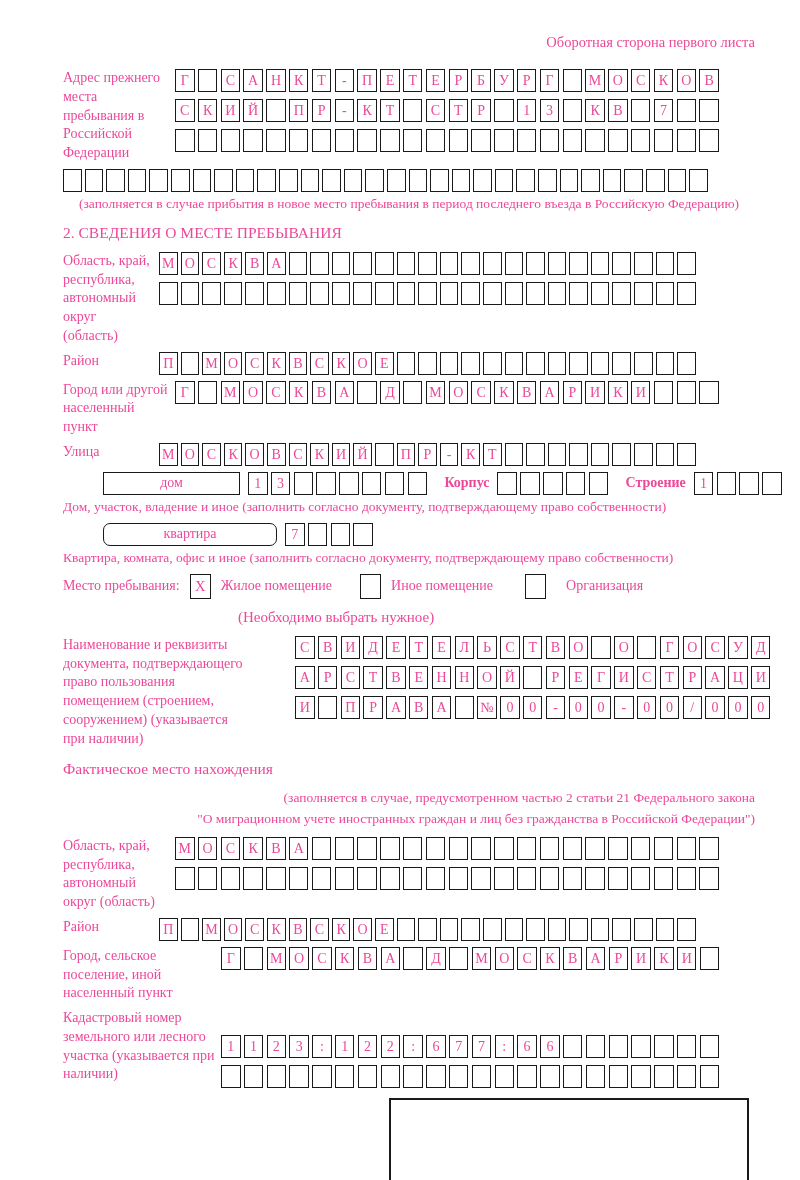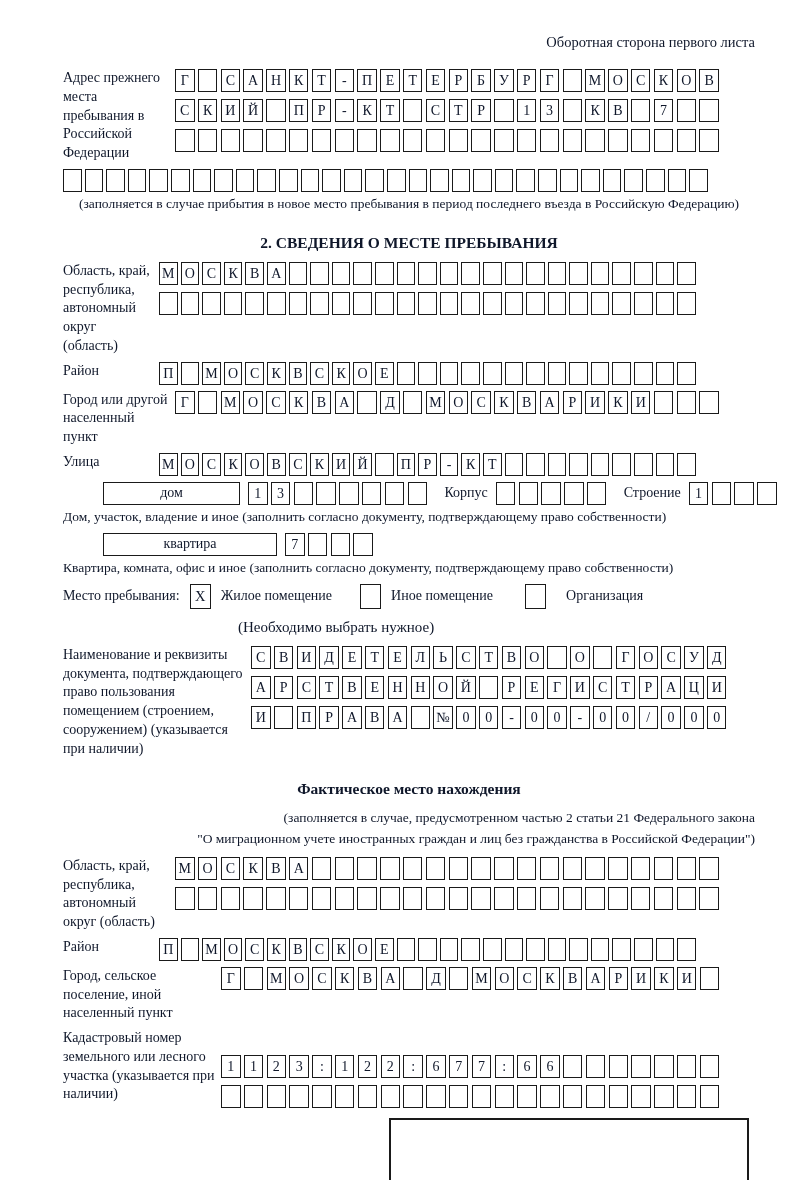--- a/index.html
+++ b/index.html
@@ -1,54 +1,54 @@
 <!DOCTYPE html>
 <html><head>
 <meta charset="utf-8">
 <style>
   html,body{margin:0;padding:0;background:#ffffff;}
   .sheet{
     width:800px;height:1180px;box-sizing:border-box;
     padding:34px 45px 0 63px;overflow:hidden;
-    font-family:"Liberation Serif","DejaVu Serif",serif;color:#0f172a;
+    font-family:"Liberation Serif","DejaVu Serif",serif;color:#ec4899;
   }
   .corner{text-align:right;font-size:14.5px;margin-bottom:18px;}
   .field{display:flex;align-items:flex-start;margin-bottom:6px;font-family:Liberation Serif, serif;}
   .label{font-size:14px;line-height:1.34;flex:none;padding-right:6px;box-sizing:border-box;}
   .w112{width:112px;} .w96{width:96px;} .w158{width:158px;} .w188{width:188px;}
   .cellrows{display:flex;flex-direction:column;gap:7px;}
   .cells{display:flex;flex-wrap:nowrap;}
   .cell{
     width:17.5px;height:21px;flex:none;
     border:1.6px solid #1a1a1a;margin-right:3.3px;
     display:flex;align-items:center;justify-content:center;
     font-size:14px;line-height:21px;
   }
   .p23 .cell{width:16.6px;margin-right:3px;}
   .note{font-size:13.5px;margin-bottom:8px;}
   .note.center{text-align:center;}
-  .h-title{font-size:15.5px;font-weight:bold;text-align:center;margin:22px 0 10px 0;}
+  .h-title{font-size:15.5px;font-weight:normal;text-align:left;margin:12px 0 10px 0;}
   .houserow{display:flex;align-items:center;margin-bottom:4px;padding-left:40px;}
   .legendbox{
     height:21px;border:1.6px solid #1a1a1a;flex:none;
     display:flex;align-items:center;justify-content:center;
     font-size:14px;margin-right:8px;
   }
-  .lb135{width:135px;} .lb172{width:172px;}
-  .inline-lab{font-size:14px;padding:0 8px 0 14px;flex:none;}
+  .lb135{width:135px;} .lb172{width:172px;border-radius:7px;}
+  .inline-lab{font-size:14px;padding:0 8px 0 14px;flex:none;font-weight:bold;}
   .stayrow{display:flex;align-items:center;margin-bottom:10px;font-size:14px;}
   .checkbox{
     width:19px;height:23px;border:1.6px solid #1a1a1a;flex:none;
     display:flex;align-items:center;justify-content:center;
     font-size:14.5px;margin:0 10px;
   }
   .staynote{font-size:15px;margin:0 0 10px 175px;}
   .actual-note{font-size:13.5px;text-align:right;line-height:1.5;margin-bottom:8px;}
   .stampwrap{width:366px;margin-left:auto;margin-top:10px;}
-  .stampbox{width:360px;height:170px;border:2px solid #1a1a1a;box-sizing:border-box;} .mb4{margin-bottom:4px;} .mb12{margin-bottom:12px;}
+  .stampbox{width:360px;height:170px;border:2px solid #1a1a1a;box-sizing:border-box;} .mb4{margin-bottom:4px;} .mb12{margin-bottom:12px;gap:44px;}
 </style>
 </head>
 <body>
 
 <div class="sheet">
 
   <div class="corner">Оборотная сторона первого листа</div>
 
   <div class="field">
     <div class="label w112">Адрес прежнего места пребывания в Российской Федерации</div>

